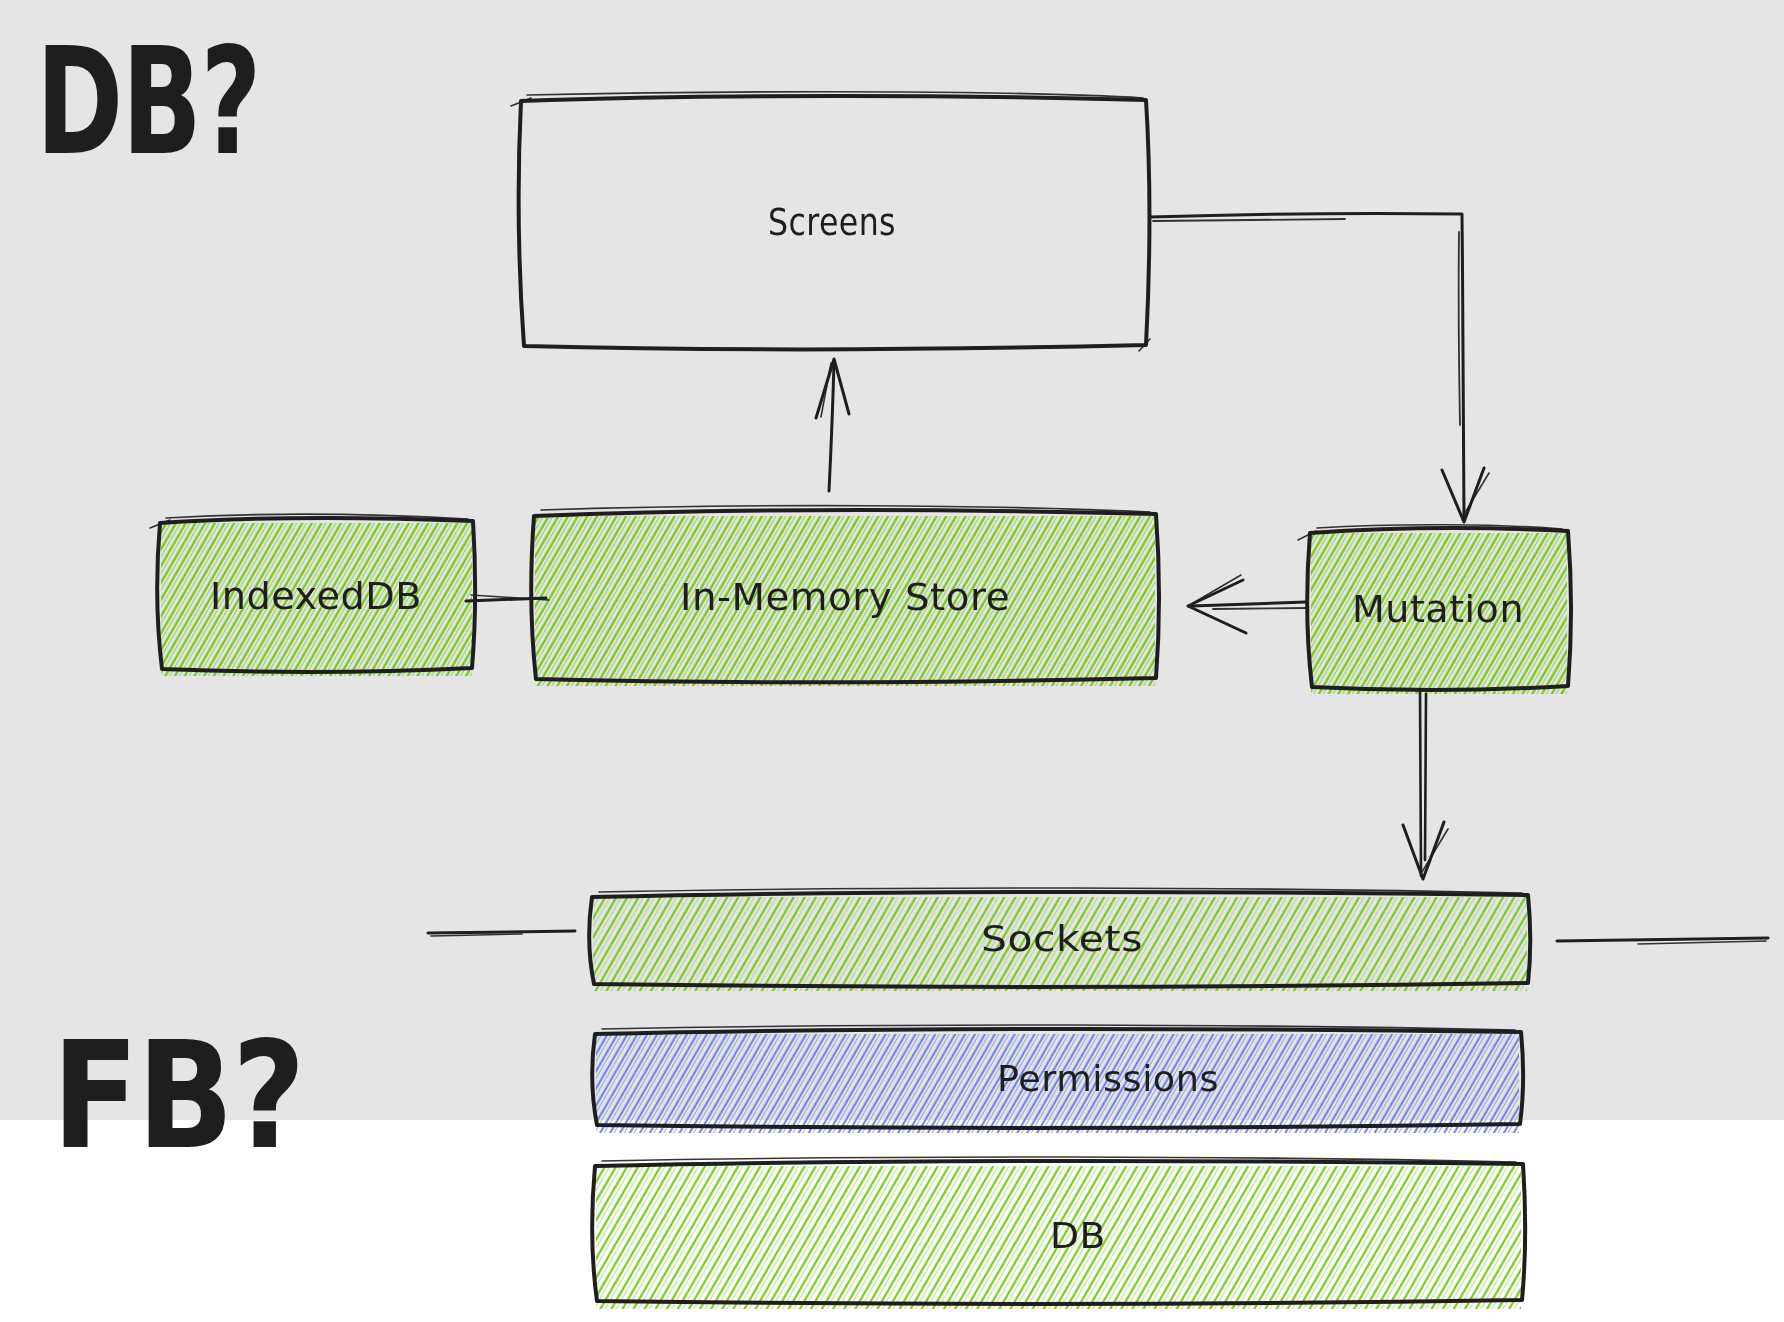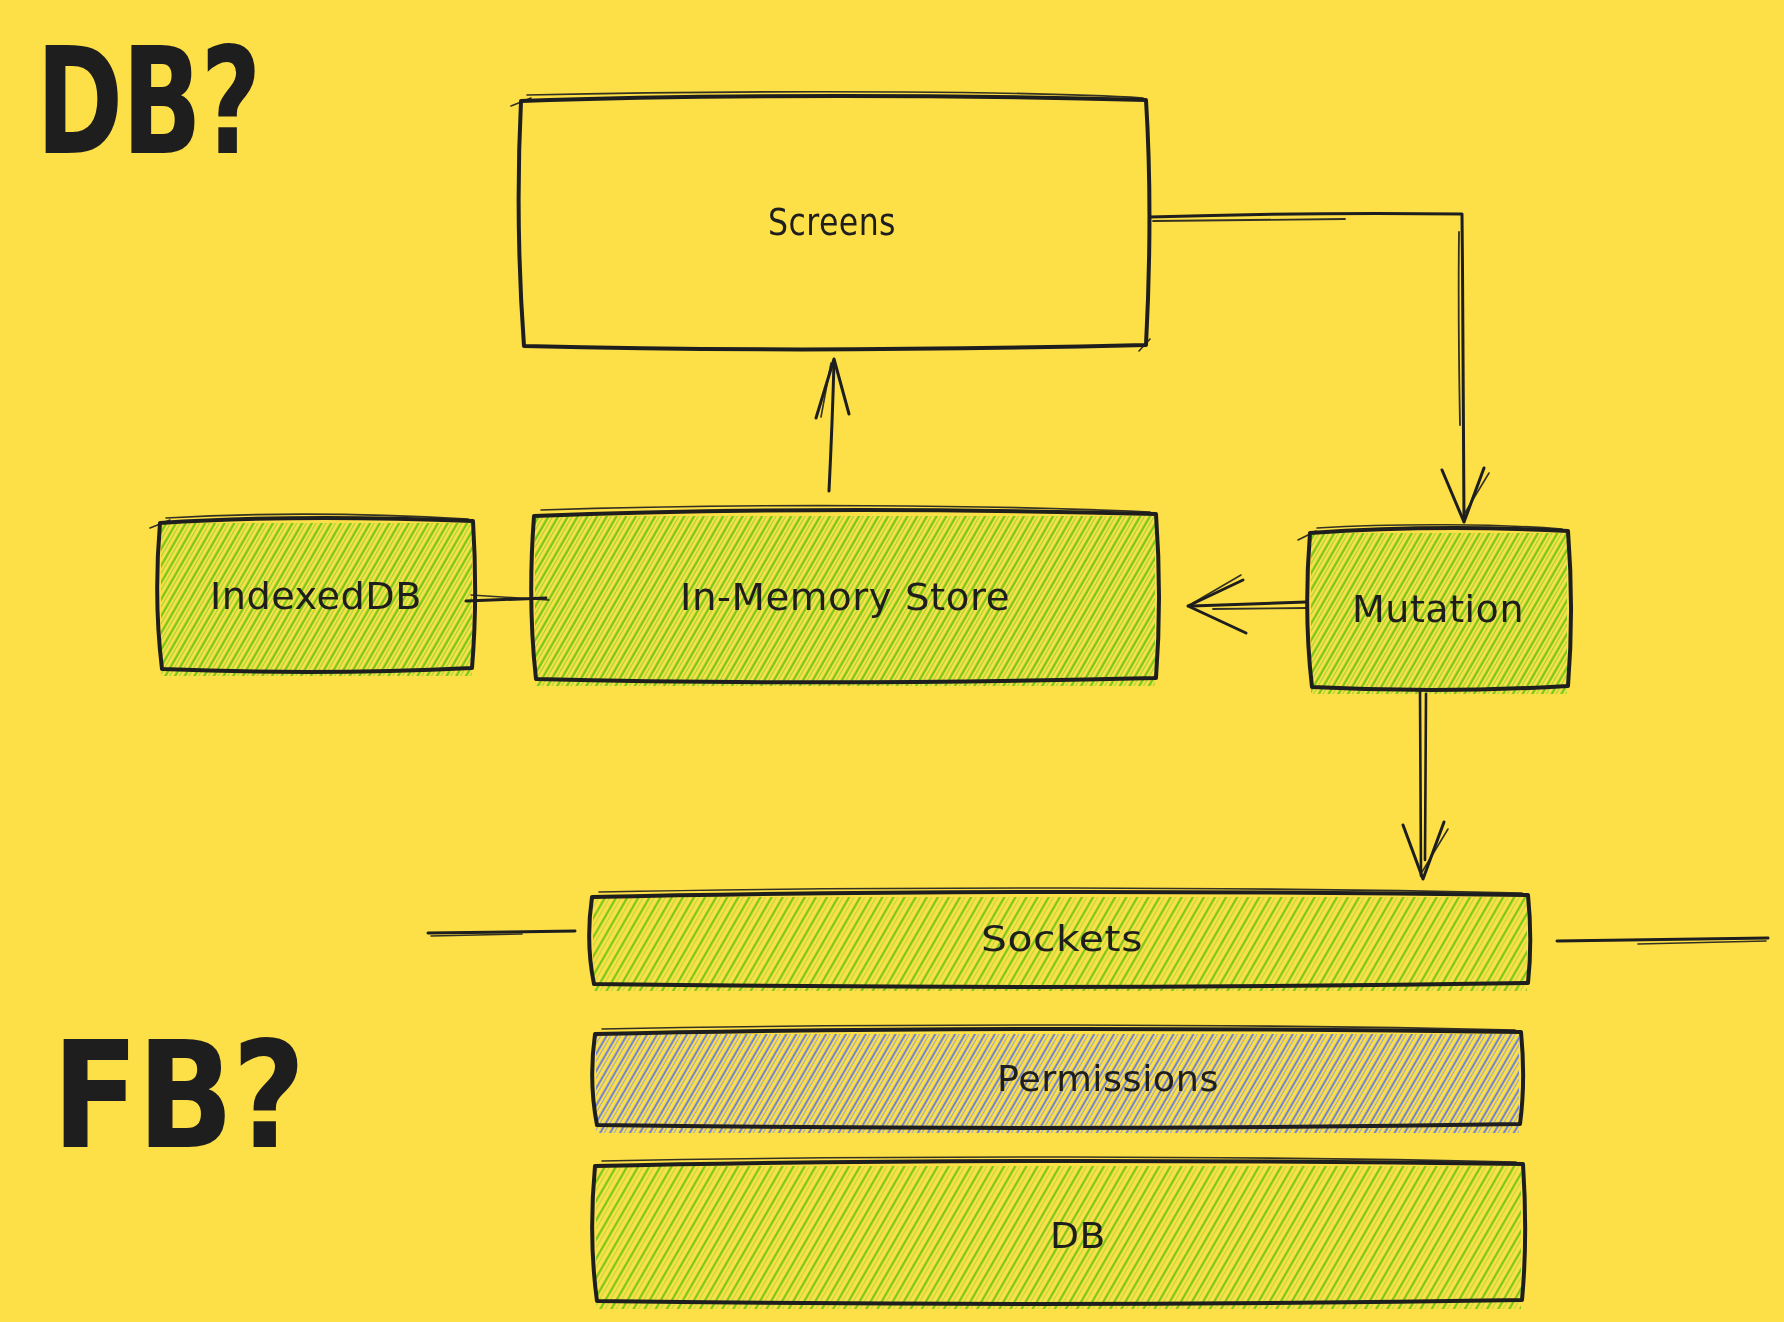--- a/index.html
+++ b/index.html
@@ -7,22 +7,22 @@
     padding: 0;
     background: #ffffff;
     width: 1784px;
     height: 1322px;
     overflow: hidden;
     font-family: "DejaVu Sans", "Liberation Sans", sans-serif;
   }
   .canvas-wrap {
     position: relative;
     width: 1784px;
-    height: 1322px;
-    background: #fde047;
+    height: 1120px;
+    background: #e5e5e5;
   }
   svg { display: block; }
   text {
     font-family: "DejaVu Sans", "Liberation Sans", sans-serif;
     fill: #1e1e1e;
   }
   .node-label {
     font-size: 38px;
     letter-spacing: 0.5px;
   }

